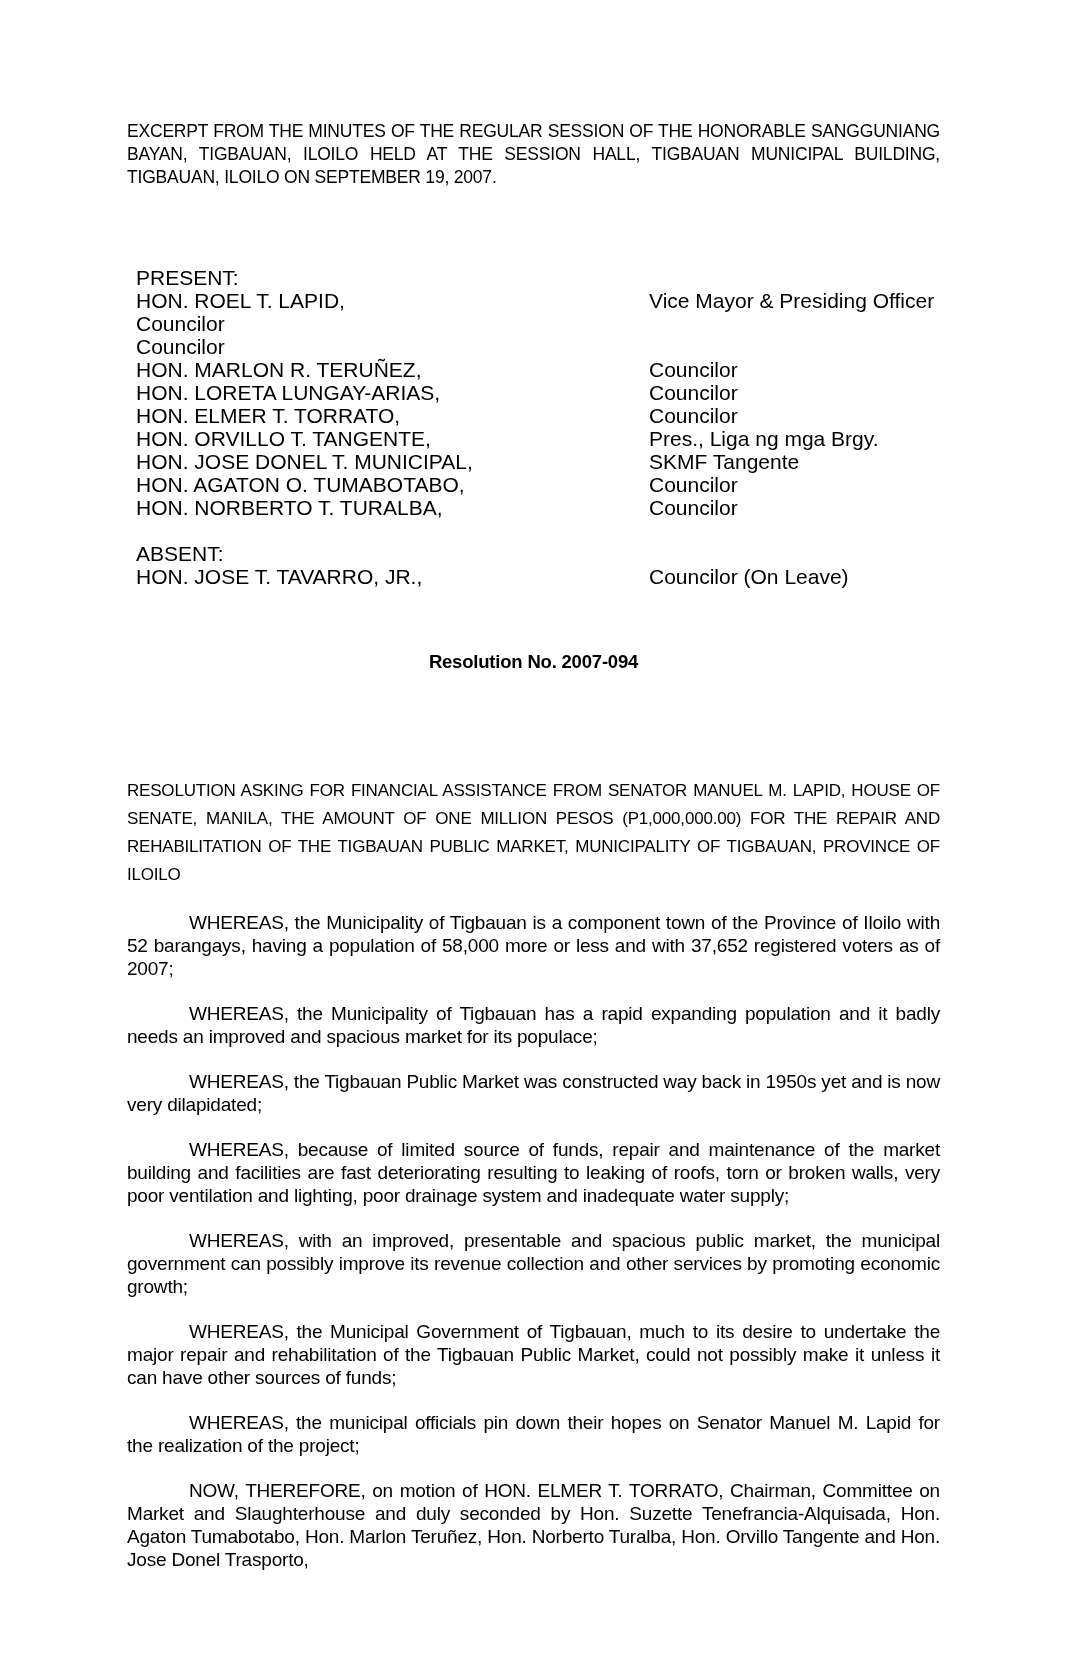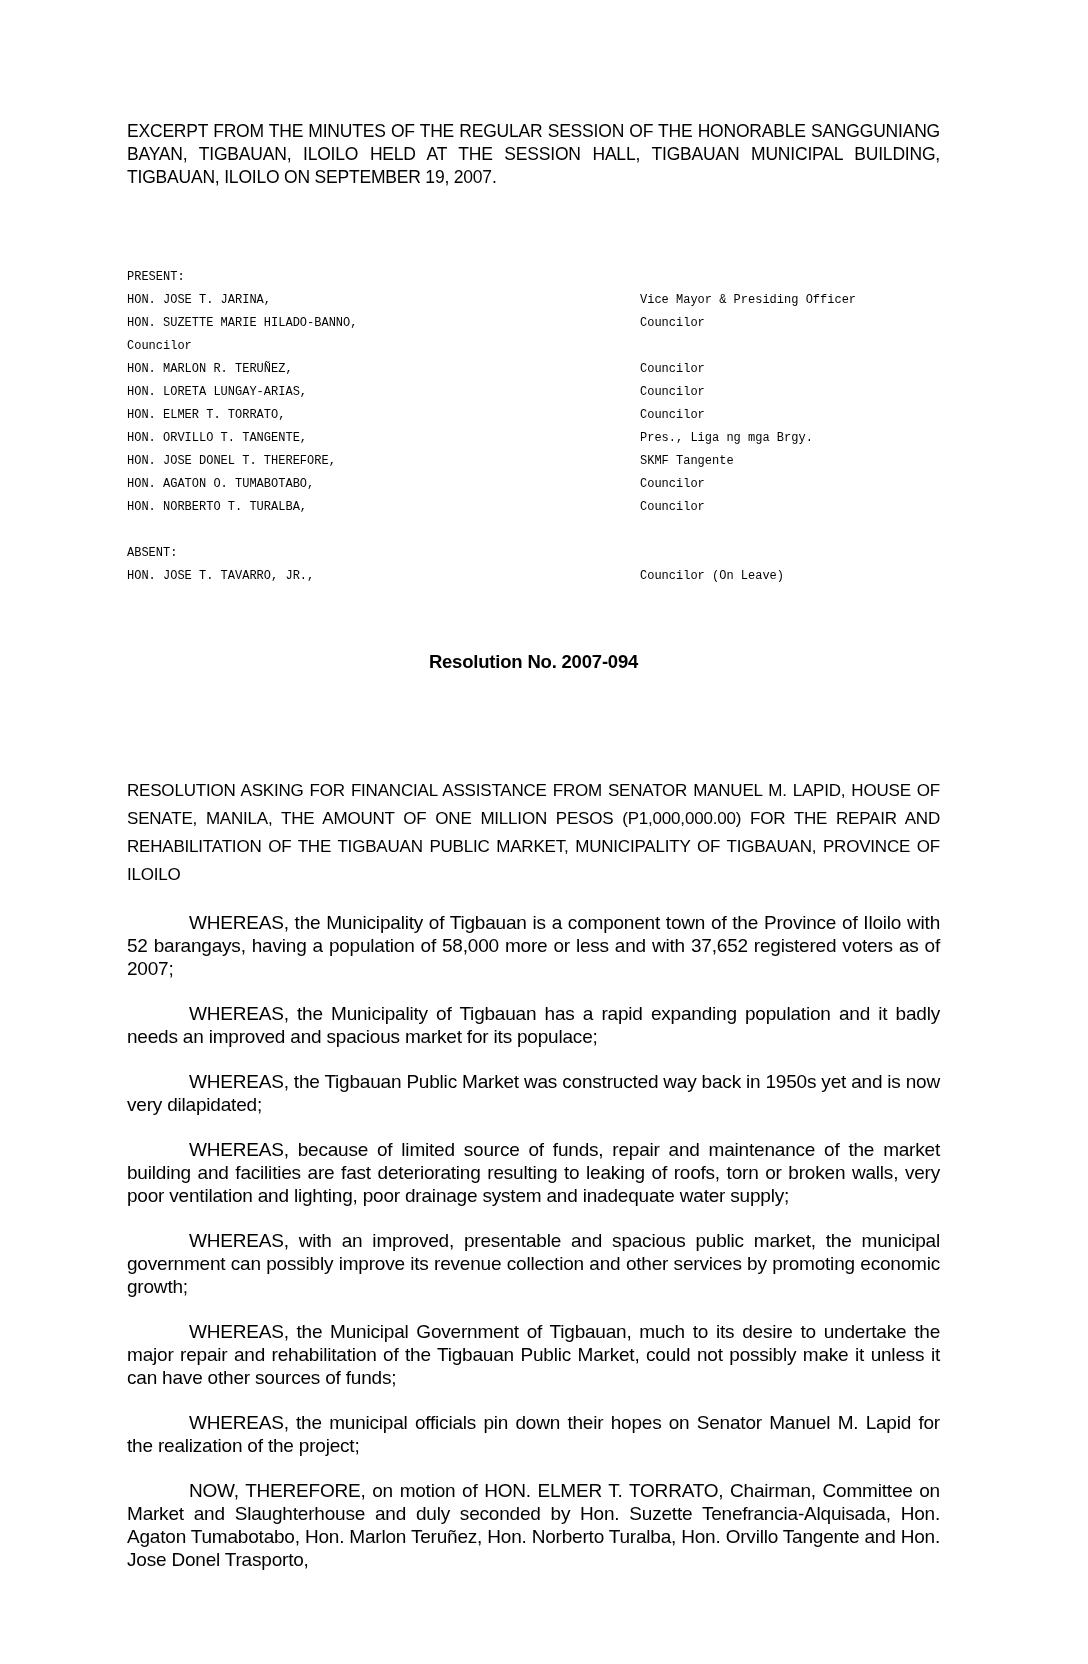--- a/index.html
+++ b/index.html
@@ -19,24 +19,25 @@
   
   .doc-header {
     font-family: "Liberation Sans", sans-serif;
     font-size: 17.5px;
     line-height: 23px;
     letter-spacing: -0.2px;
     text-align: justify;
     margin: 0;
   }
   .attendance {
-    font-family: Liberation Mono, monospace;
-    font-size: 12px;
+    font-family: Liberation Sans, sans-serif;
+    font-size: 21px;
     line-height: 23px;
     margin-top: 77px;
+    margin-left: 9px;
   }
   .att-label { margin: 0; }
   .att-label.absent { margin-top: 23px; }
   .att-row { display: flex; }
   .att-row .official-name { flex: 0 0 513px; width: 513px; }
   .att-row .official-position { flex: 1 1 auto; }
   .res-no {
     font-family: "Liberation Sans", sans-serif;
     font-size: 18.5px;
     font-weight: bold;
@@ -66,25 +67,24 @@
 <body>
 
 <div class="page">
 
   <p class="doc-header">EXCERPT FROM THE MINUTES OF THE REGULAR SESSION OF THE HONORABLE SANGGUNIANG BAYAN, TIGBAUAN, ILOILO HELD AT THE SESSION HALL, TIGBAUAN MUNICIPAL BUILDING, TIGBAUAN, ILOILO ON SEPTEMBER 19, 2007.</p>
 
   <div class="attendance">
     <div class="att-label">PRESENT:</div>
 
     <div class="att-row">
-      <span class="official-name">HON. JOSE T. JARINA,</span>
+      <span class="official-name">HON. ROEL T. LAPID,</span>
       <span class="official-position">Vice Mayor &amp; Presiding Officer</span>
     </div>
     <div class="att-row">
-      <span class="official-name">HON. SUZETTE MARIE HILADO-BANNO,</span>
       <span class="official-position">Councilor</span>
     </div>
     <div class="att-row">
       <span class="official-position">Councilor</span>
     </div>
     <div class="att-row">
       <span class="official-name">HON. MARLON R. TERUÑEZ,</span>
       <span class="official-position">Councilor</span>
     </div>
     <div class="att-row">
@@ -93,21 +93,21 @@
     </div>
     <div class="att-row">
       <span class="official-name">HON. ELMER T. TORRATO,</span>
       <span class="official-position">Councilor</span>
     </div>
     <div class="att-row">
       <span class="official-name">HON. ORVILLO T. TANGENTE,</span>
       <span class="official-position">Pres., Liga ng mga Brgy.</span>
     </div>
     <div class="att-row">
-      <span class="official-name">HON. JOSE DONEL T. THEREFORE,</span>
+      <span class="official-name">HON. JOSE DONEL T. MUNICIPAL,</span>
       <span class="official-position">SKMF Tangente</span>
     </div>
     <div class="att-row">
       <span class="official-name">HON. AGATON O. TUMABOTABO,</span>
       <span class="official-position">Councilor</span>
     </div>
     <div class="att-row">
       <span class="official-name">HON. NORBERTO T. TURALBA,</span>
       <span class="official-position">Councilor</span>
     </div>

